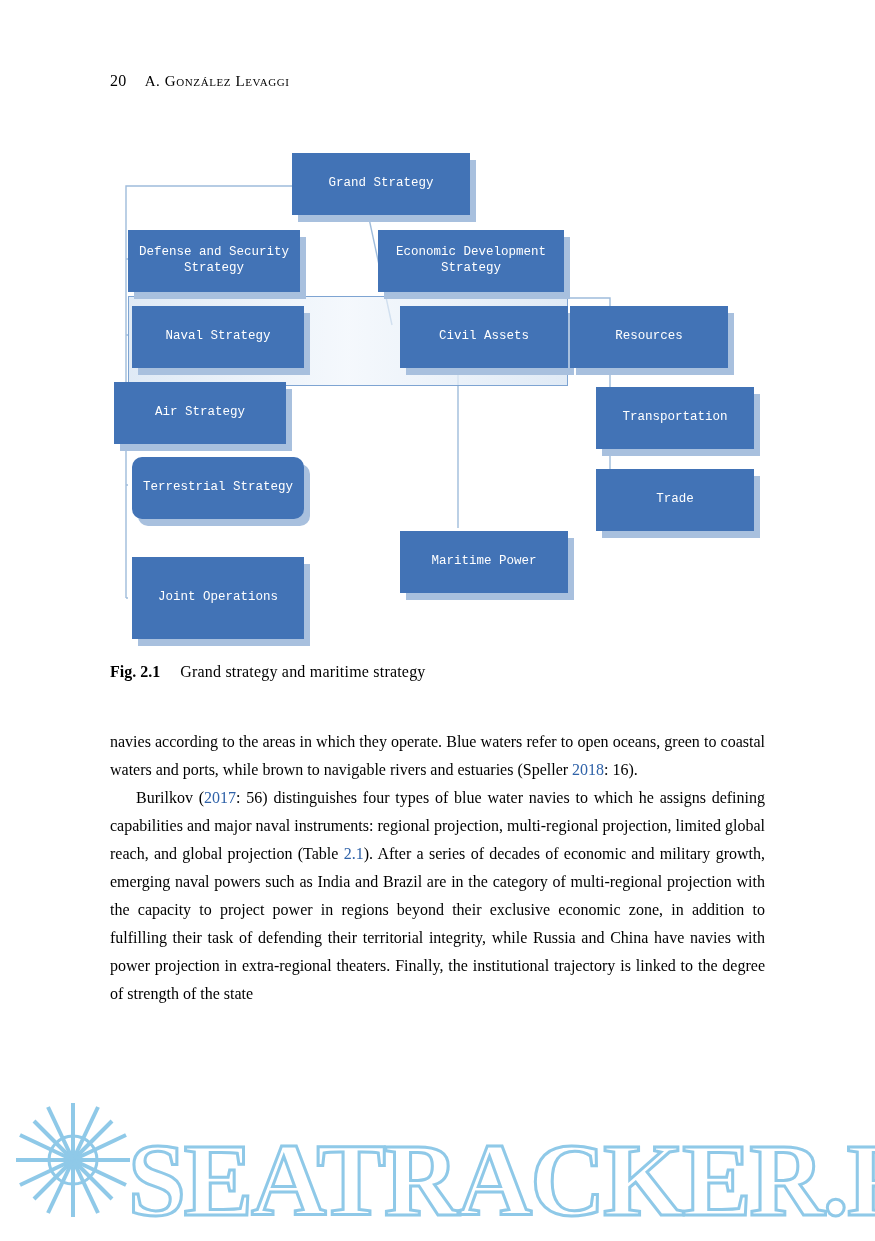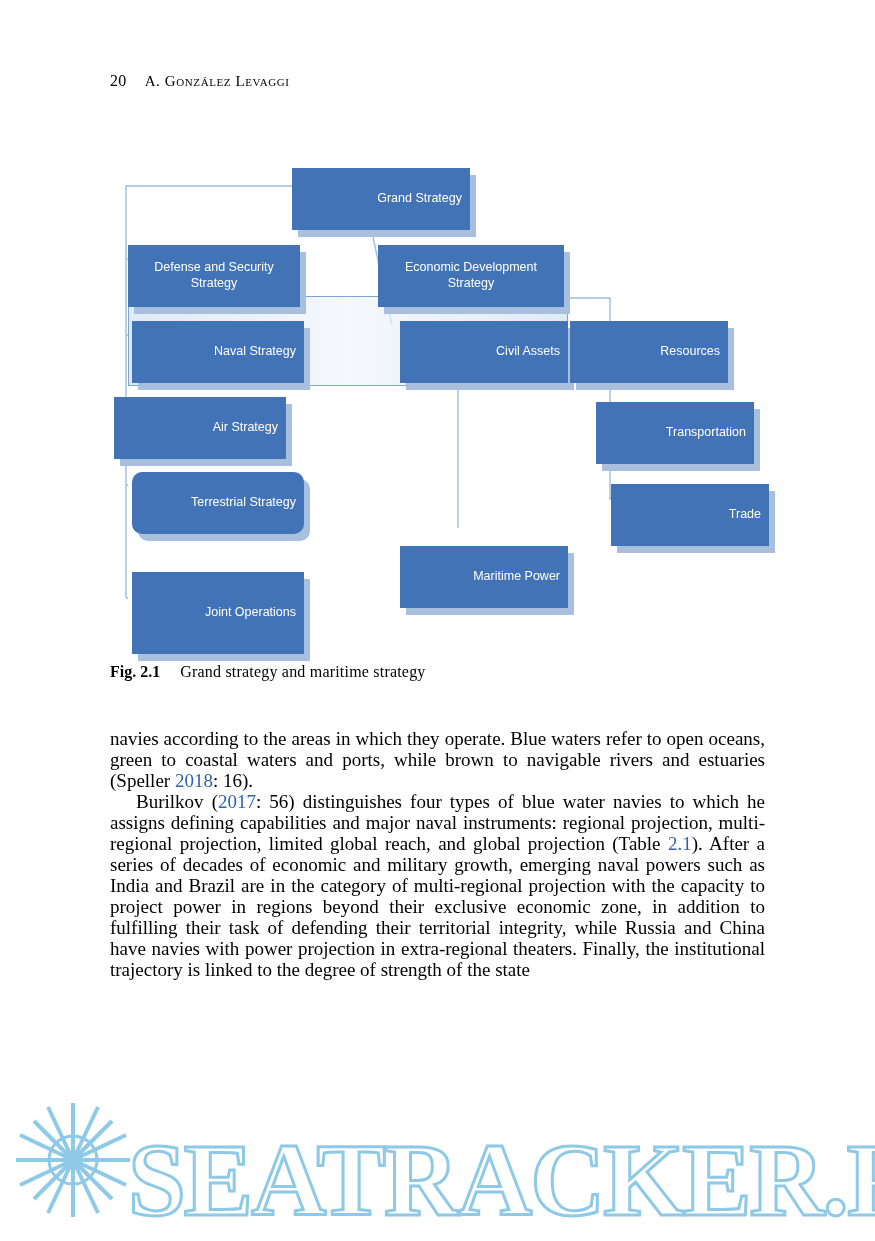--- a/index.html
+++ b/index.html
@@ -52,30 +52,29 @@
   }
   .fig-svg {
     position: absolute;
     top: 0; left: 0;
   }
   .node {
     position: absolute;
     box-sizing: border-box;
     background: #4273b6;
     color: #ffffff;
-    font-family: Liberation Sans, sans-serif;
+    font-family: Liberation Mono, monospace;
     font-size: 12.5px;
     line-height: 1.25;
     display: flex;
     align-items: center;
-    justify-content: flex-end;
+    justify-content: center;
     text-align: center;
     padding: 2px 8px;
     box-shadow: 6px 7px 0 0 #a8c0de;
-    margin-top: 15px;
   }
   .highlight-band {
     position: absolute;
     box-sizing: border-box;
     border: 1px solid #7ea4d2;
     background: linear-gradient(to right, rgba(222,233,245,0.95), rgba(238,244,251,0.6), rgba(222,233,245,0.95));
   }
 
   
   .caption {
@@ -93,22 +92,22 @@
     letter-spacing: 0.2px;
     margin-top: 20px;
   }
 
   
   .body-text {
     position: absolute;
     top: 728px;
     left: 110px;
     width: 655px;
-    font-size: 19px;
-    line-height: 21px;
+    font-size: 16px;
+    line-height: 28px;
     text-align: justify;
     text-justify: inter-word;
   }
   .body-text p {
     margin: 0;
   }
   .body-text p.indent {
     text-indent: 26px;
   }
   .ref-blue {
@@ -209,21 +208,21 @@
     </div>
 
     <div class="node" style="left:486px; top:267px; width:158px; height:62px;">
       <span>Transportation</span>
     </div>
 
     <div class="node" style="left:22px; top:337px; width:172px; height:62px;border-radius:10px;">
       <span>Terrestrial Strategy</span>
     </div>
 
-    <div class="node" style="left:501px; top:349px; width:158px; height:62px;">
+    <div class="node" style="left:486px; top:349px; width:158px; height:62px;">
       <span>Trade</span>
     </div>
 
     <div class="node" style="left:290px; top:411px; width:168px; height:62px;">
       <span>Maritime Power</span>
     </div>
 
     <div class="node" style="left:22px; top:437px; width:172px; height:82px;">
       <span>Joint Operations</span>
     </div>

